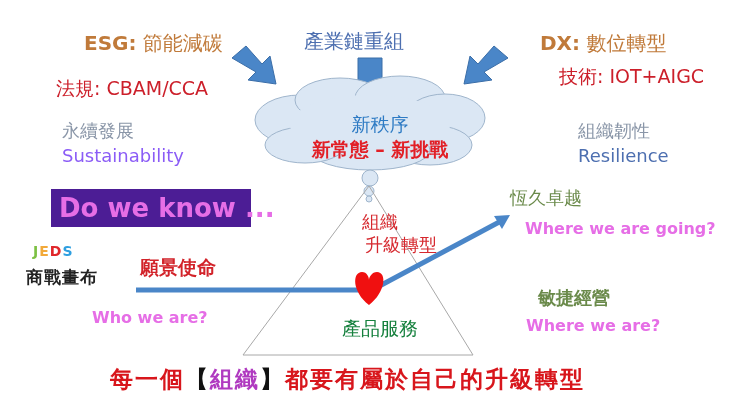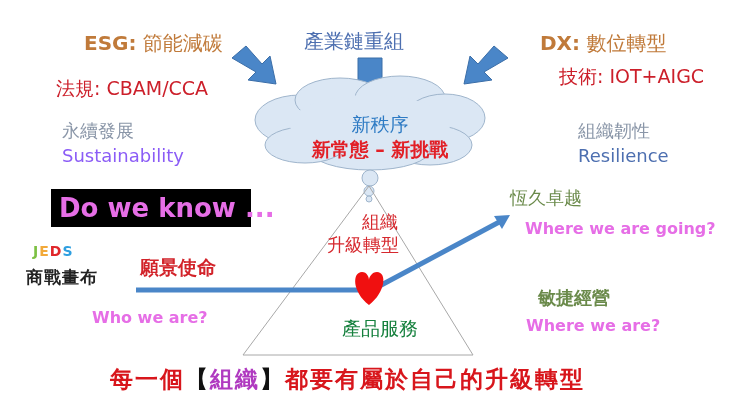--- a/index.html
+++ b/index.html
@@ -12,29 +12,29 @@
   .reg { left: 56px; top: 76px; font-size: 19px; color: #cc1f2a; }
   .sus1 { left: 62px; top: 119px; font-size: 18px; color: #8a96a8; }
   .sus2 { left: 62px; top: 145px; font-size: 18px; color: #8b5cf6; }
   .chain { left: 304px; top: 28px; font-size: 20px; color: #4d6fb0; }
   .dx { left: 540px; top: 30px; font-size: 20px; color: #c07a3a; }
   .tech { left: 559px; top: 64px; font-size: 19px; color: #cc1f2a; }
   .res1 { left: 578px; top: 119px; font-size: 18px; color: #8a96a8; }
   .res2 { left: 578px; top: 145px; font-size: 18px; color: #4d6fb0; }
   .cloud1 { left: 330px; top: 112px; font-size: 19px; color: #2e7bc4; width: 100px; text-align: center; }
   .cloud2 { left: 290px; top: 137px; font-size: 19px; color: #e21f26; width: 180px; text-align: center; font-weight: bold; }
-  .dwk { left: 51px; top: 189px; width: 200px; height: 38px; background: #000000;
+  .dwk { left: 51px; top: 189px; width: 200px; height: 38px; background: #4c1d95;
          font-size: 26px; font-weight: bold; color: #e66ee6; line-height: 38px; padding-left: 8px; box-sizing: border-box; }
   .jeds { left: 33px; top: 243px; font-size: 14px; font-weight: 900; letter-spacing: 1px; }
   .jeds .j { color: #7cc043; } .jeds .e { color: #f2a93a; } .jeds .d { color: #e0262a; } .jeds .s { color: #2f9fe0; }
   .jeds-cn { left: 26px; top: 266px; font-size: 17px; font-weight: bold; color: #222; letter-spacing: 1px; }
   .vision { left: 140px; top: 255px; font-size: 19px; color: #d2232a; font-weight: bold; }
   .who { left: 92px; top: 308px; font-size: 16px; font-weight: bold; color: #e66ee6; }
   .org1 { left: 345px; top: 210px; font-size: 18px; color: #d6282e; width: 70px; text-align: center; }
-  .org2 { left: 327px; top: 233px; font-size: 18px; color: #d6282e; width: 110px; text-align: left; }
+  .org2 { left: 327px; top: 233px; font-size: 18px; color: #d6282e; width: 110px; text-align: right; }
   .prod { left: 320px; top: 316px; font-size: 19px; color: #15803d; width: 120px; text-align: center; }
   .endure { left: 510px; top: 186px; font-size: 18px; font-weight: normal; color: #6a8a4a; }
   .going { left: 525px; top: 219px; font-size: 16px; font-weight: bold; color: #e66ee6; }
   .agile { left: 538px; top: 286px; font-size: 18px; font-weight: bold; color: #6a8a4a; }
   .where { left: 526px; top: 316px; font-size: 16px; font-weight: bold; color: #e66ee6; }
   .bottom { left: 110px; top: 364px; font-size: 23px; font-weight: bold; color: #d8161c; letter-spacing: 2px; font-family: "DejaVu Serif", serif; }
   .bottom .br { color: #111; }
   .bottom .hl { color: #b03ac0; }
 </style>
 </head>

